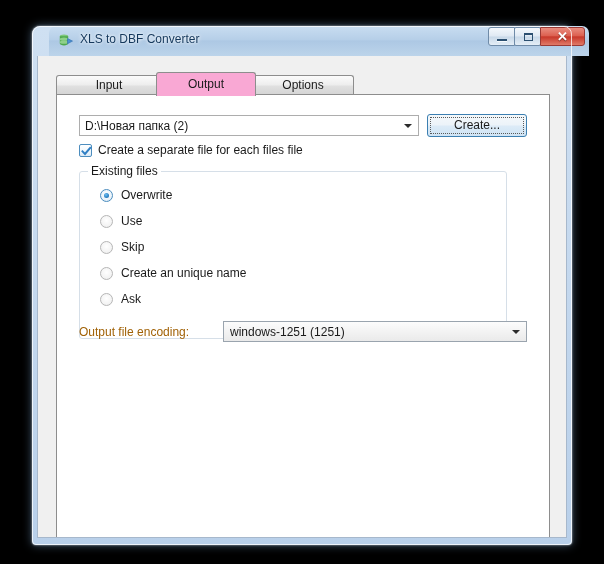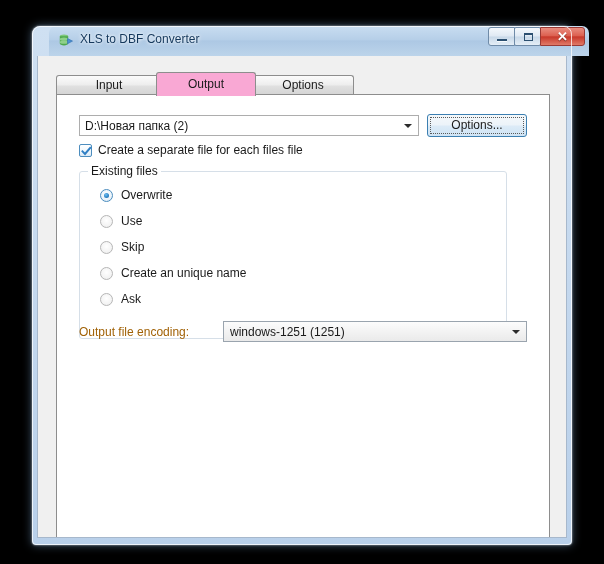--- a/index.html
+++ b/index.html
@@ -409,21 +409,21 @@
     </div>
 
     <div class="tabpanel">
 
       <div class="combo-path">
         <span class="val">D:\Новая папка (2)</span>
         <span class="combo-arrow"></span>
       </div>
 
       <button class="btn btn-browse">
-        <span class="lbl">Options...</span>
+        <span class="lbl">Create...</span>
         <span class="focus-ring"></span>
       </button>
 
       <div class="checkrow">
         <span class="checkbox">
           <svg width="11" height="11" viewBox="0 0 11 11">
             <path d="M1.5 5.4 L4 8 L9.2 1.9" fill="none" stroke="#2f7fc4" stroke-width="2" stroke-linecap="square"></path>
           </svg>
         </span>
         <span class="lbl">Create a separate file for each files file</span>

